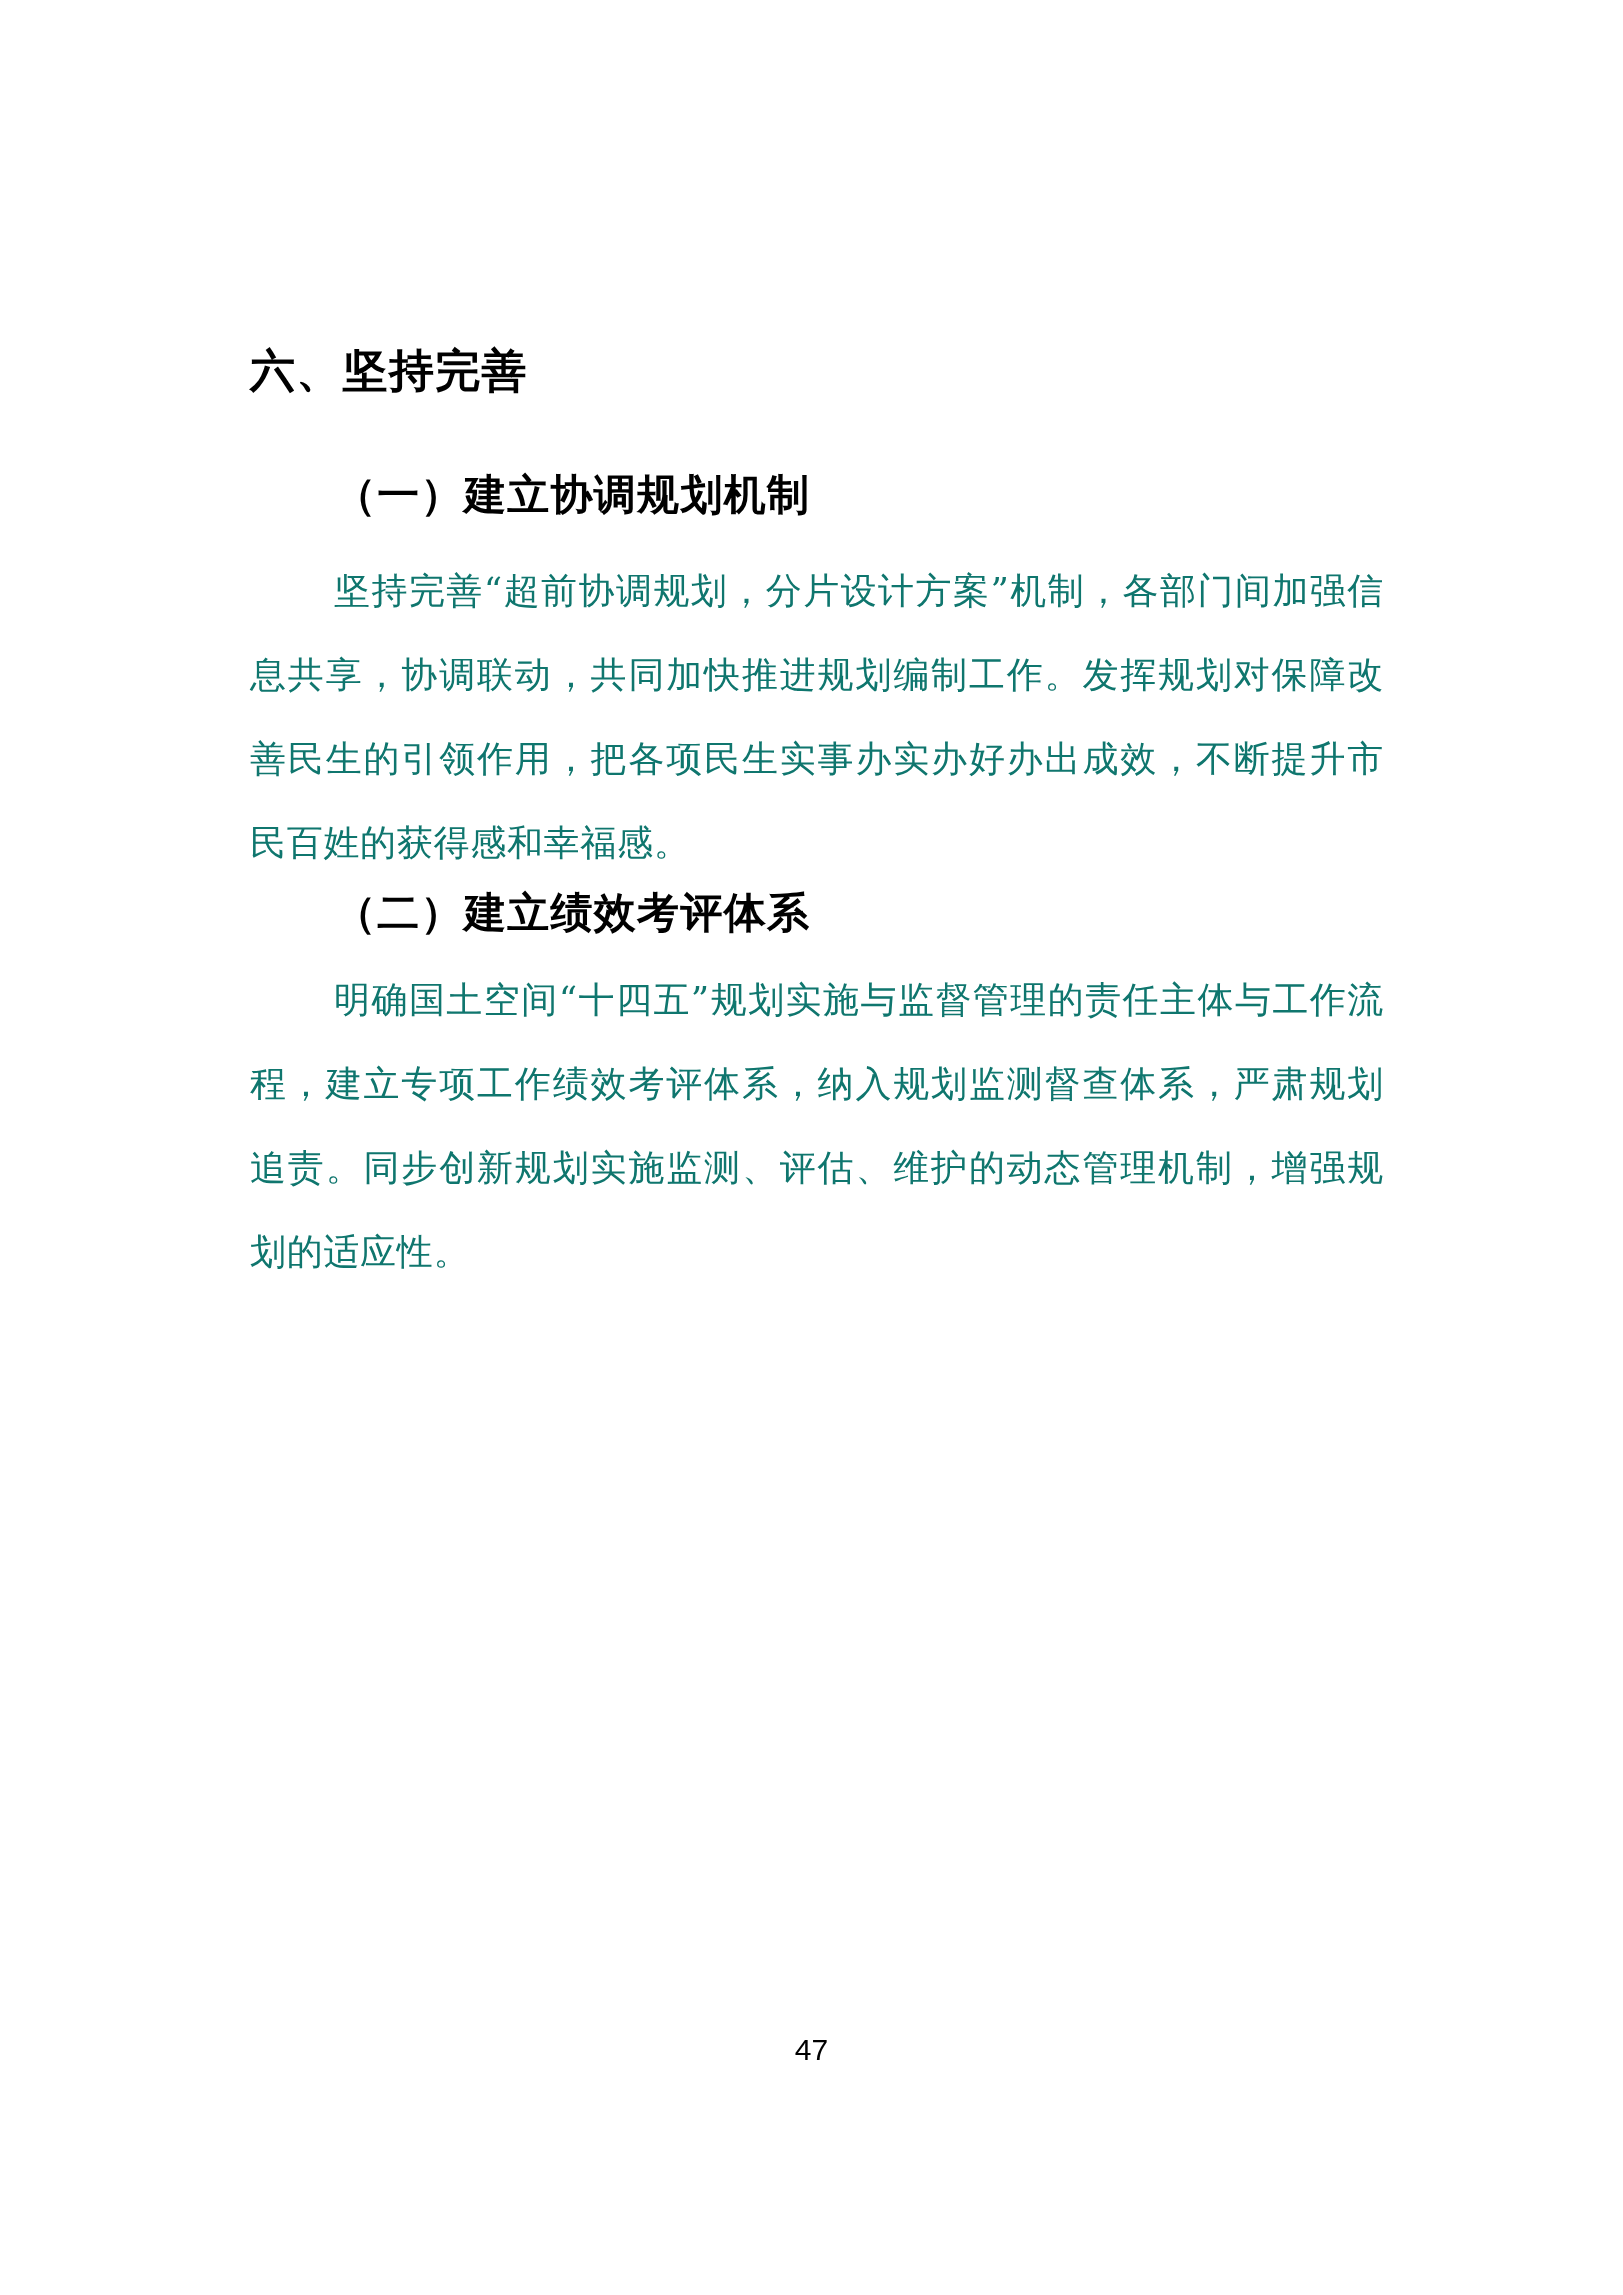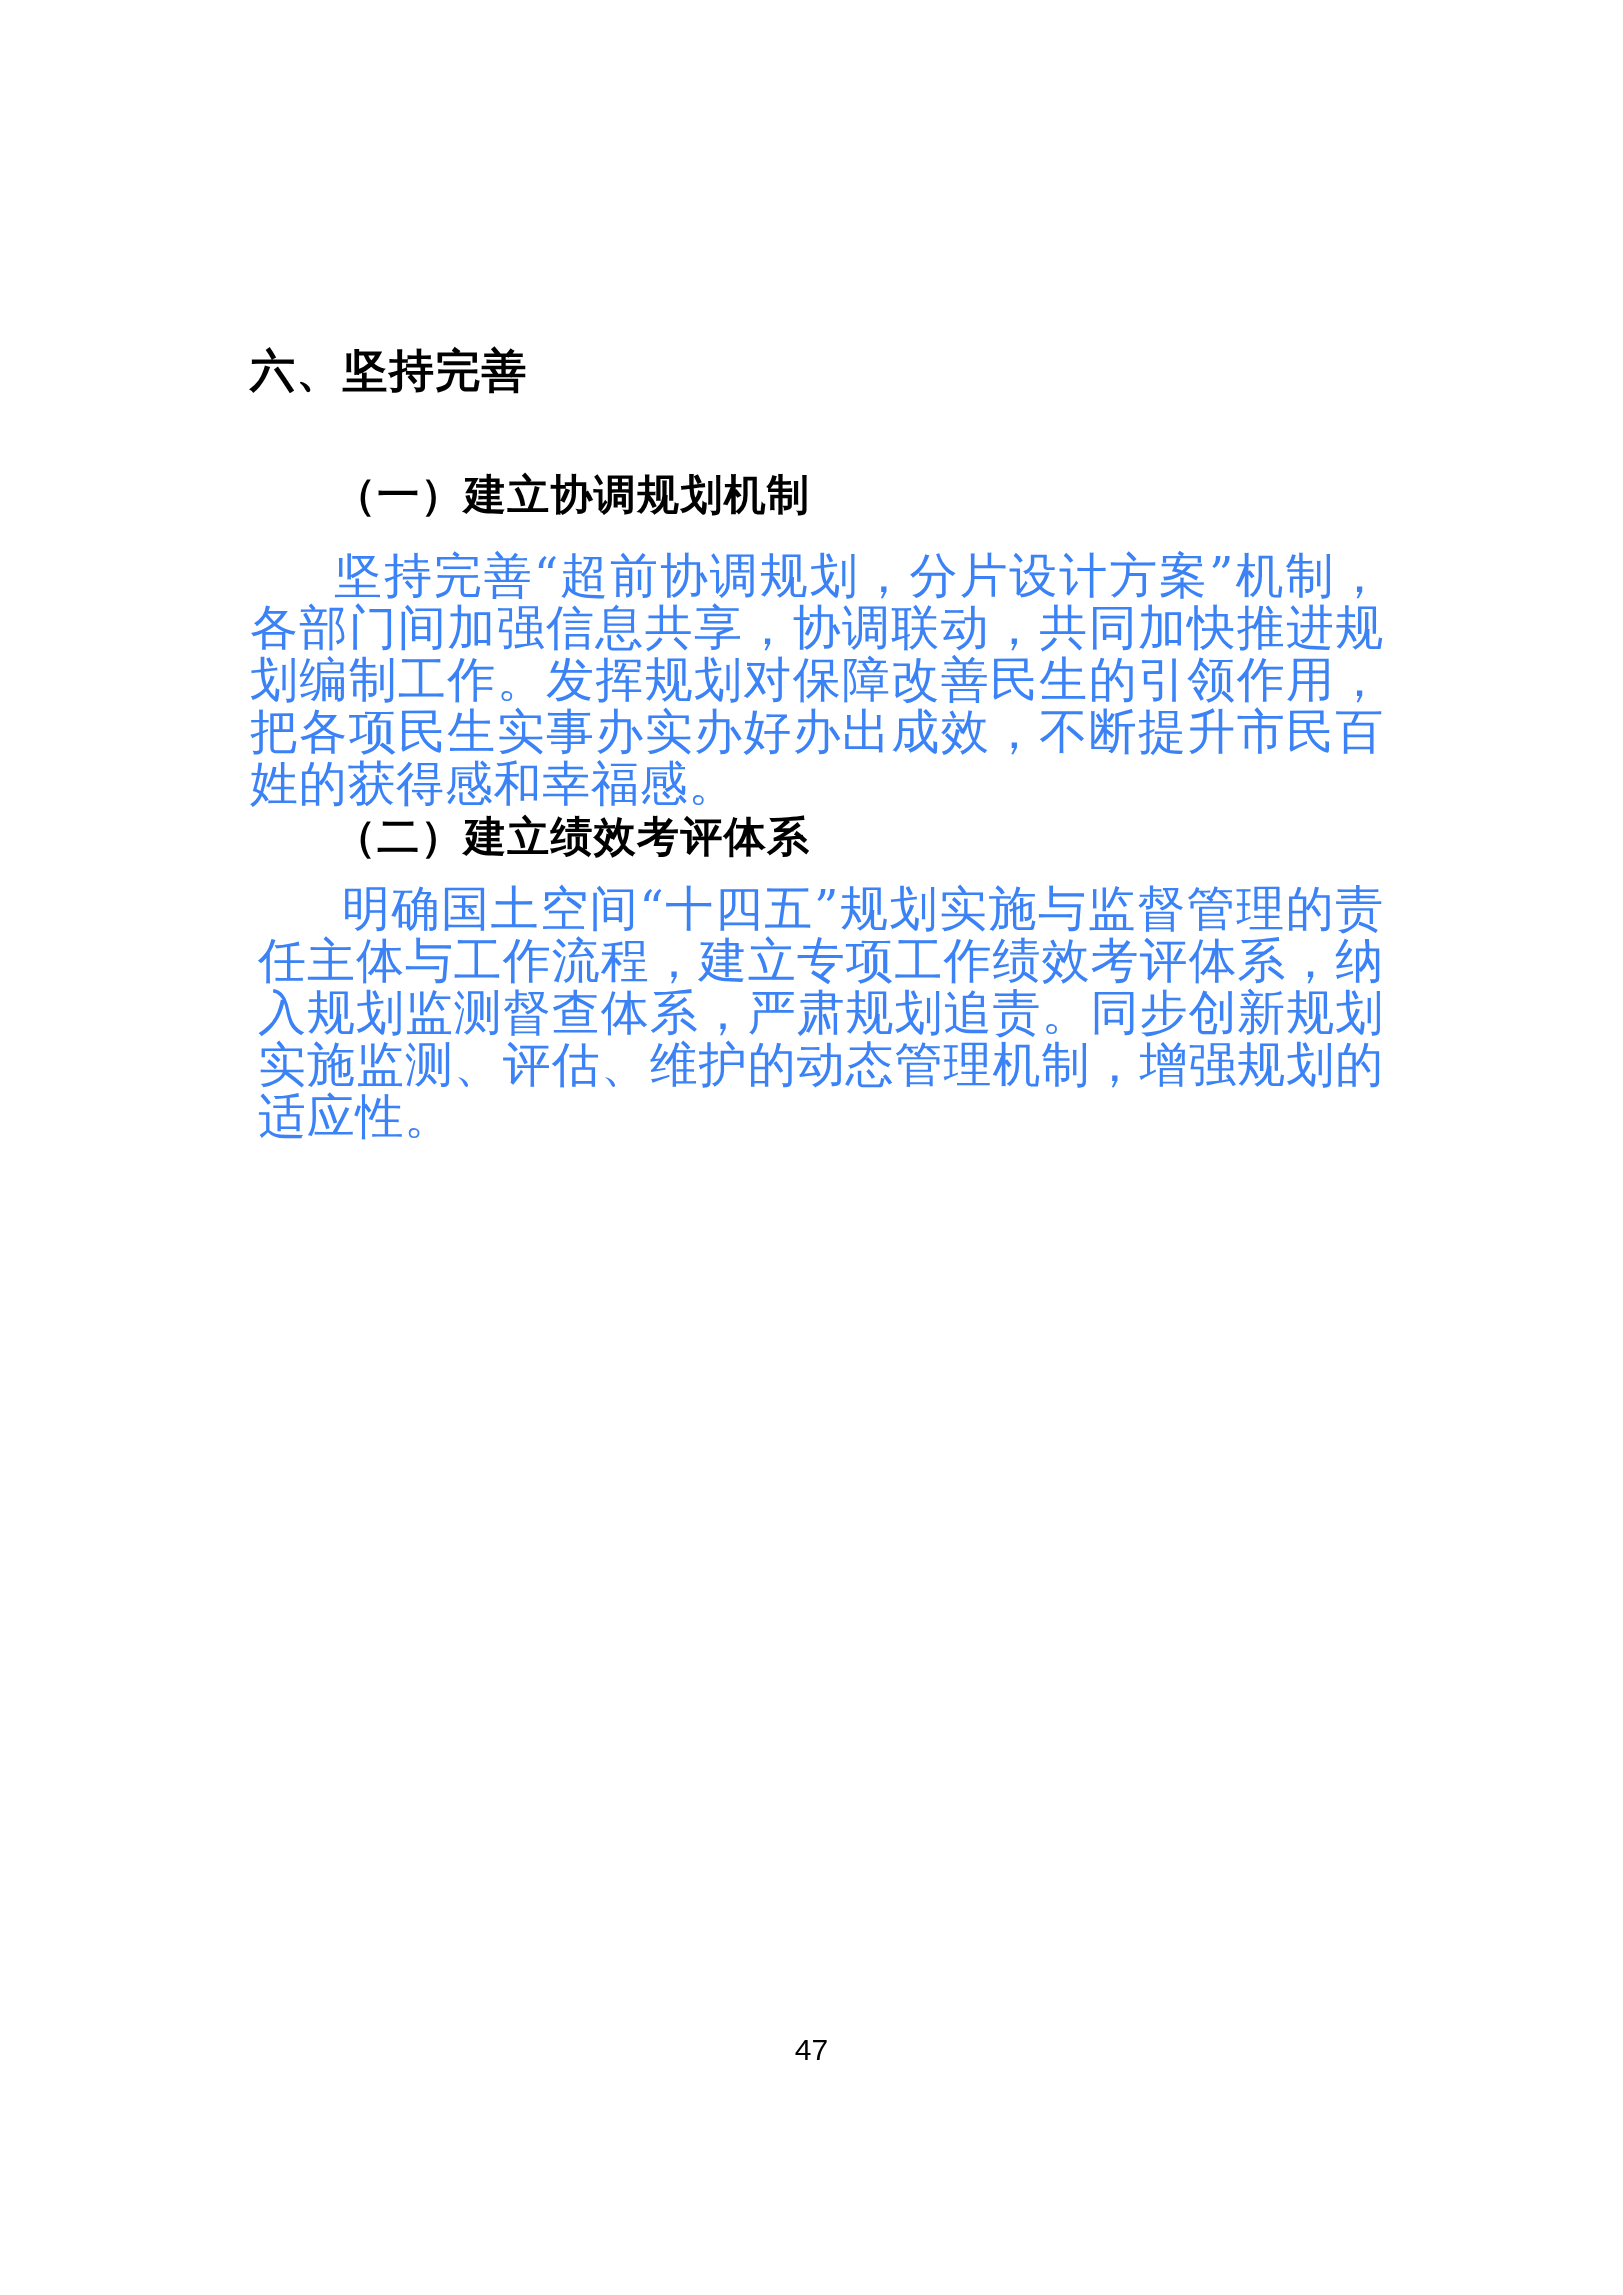--- a/index.html
+++ b/index.html
@@ -41,31 +41,30 @@
     letter-spacing: 1.3px;
     color: #000000;
   }
   .subsection-heading.second {
     margin-top: -10.5px;
   }
   .body-paragraph {
     margin: 8.5px 0 0 0;
     font-family: "DejaVu Serif", serif;
     font-weight: 400;
-    font-size: 48px;
-    line-height: 52px;
+    font-size: 36px;
+    line-height: 84px;
     text-indent: 84px;
     text-align: justify;
     text-justify: inter-character;
     letter-spacing: 0.7px;
-    color: #3b82f6;
+    color: #0f766e;
   }
   .body-paragraph.second {
     margin-top: 0;
-    margin-left: 8px;
   }
   .page-number {
     position: absolute;
     top: 2033px;
     left: 0;
     width: 100%;
     text-align: center;
     font-family: "Liberation Sans", sans-serif;
     font-size: 30px;
     line-height: 1.1;

